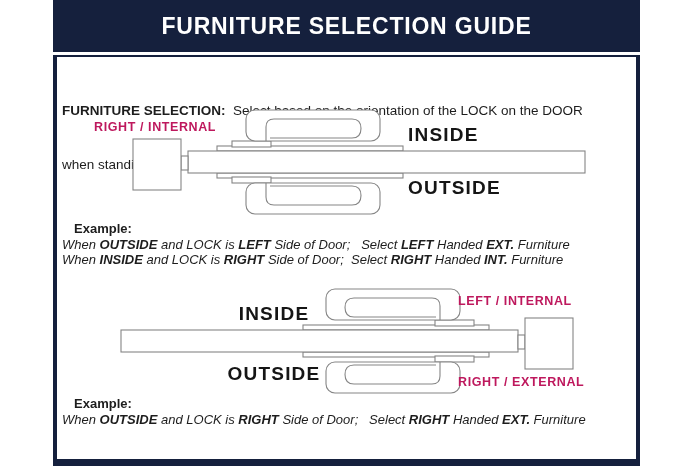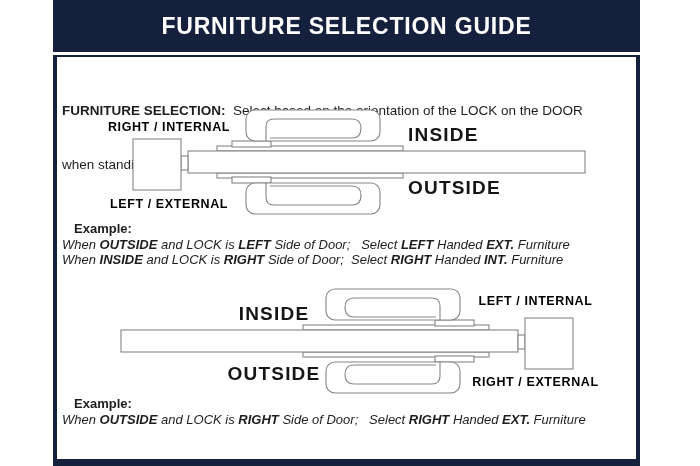--- a/index.html
+++ b/index.html
@@ -18,22 +18,22 @@
     position:absolute;left:53px;top:55px;width:587px;height:411px;
     border-left:4px solid #15203d;border-right:4px solid #15203d;
     border-top:2px solid #15203d;border-bottom:7px solid #15203d;
     box-sizing:border-box;background:#ffffff;
   }
   .intro{
     position:absolute;left:62px;top:66px;width:570px;
     font-size:13.5px;line-height:18px;white-space:pre-wrap;
   }
   .blue-label{
-    position:absolute;color:#000000;font-weight:bold;font-size:12.5px;
-    letter-spacing:0.6px;text-align:center;white-space:nowrap;
+    position:absolute;color:#be185d;font-weight:bold;font-size:12.5px;
+    letter-spacing:0.6px;white-space:nowrap;
   }
   .side-label{
     position:absolute;font-weight:bold;font-size:19px;letter-spacing:1.2px;
     color:#151515;white-space:nowrap;
   }
   .example{
     position:absolute;left:62px;width:575px;font-size:13px;line-height:15.6px;
   }
   .example .ex-heading{font-weight:bold;padding-left:12px;}
   .example .ex-line{white-space:pre-wrap;font-style:italic;}
@@ -64,21 +64,20 @@
     <rect x="133" y="139" width="48" height="51" fill="#ffffff"></rect>
     <rect x="232" y="141" width="39" height="6" fill="#ffffff"></rect>
     <rect x="232" y="177" width="39" height="6" fill="#ffffff"></rect>
     <rect x="246" y="110" width="134" height="31" rx="9" fill="#ffffff"></rect>
     <path d="M266 141 L266 127 Q266 119 274 119 L352 119 Q361 119 361 128.5 Q361 138 352 138 L270 138"></path>
     <rect x="246" y="183" width="134" height="31" rx="9" fill="#ffffff"></rect>
     <path d="M266 183 L266 197 Q266 205 274 205 L352 205 Q361 205 361 195.5 Q361 186 352 186 L270 186"></path>
   </svg>
 
   <div class="blue-label" style="left:94px;top:120px;width:150px">RIGHT / INTERNAL</div>
-  <div class="blue-label" style="left:94px;top:197px;width:150px">LEFT / EXTERNAL</div>
   <div class="side-label" style="left:408px;top:124px">INSIDE</div>
   <div class="side-label" style="left:408px;top:177px">OUTSIDE</div>
 
   <div class="example" style="top:221px">
     <div class="ex-heading">Example:</div>
     <div class="ex-line">When <b>OUTSIDE</b> and LOCK is <b>LEFT</b> Side of Door;   Select <b>LEFT</b> Handed <b>EXT.</b> Furniture</div>
     <div class="ex-line">When <b>INSIDE</b> and LOCK is <b>RIGHT</b> Side of Door;  Select <b>RIGHT</b> Handed <b>INT.</b> Furniture</div>
   </div>
 
   <svg style="left:90px;top:280px" width="510" height="120" viewBox="90 280 510 120" fill="none" stroke="#858585" stroke-width="1.1">

